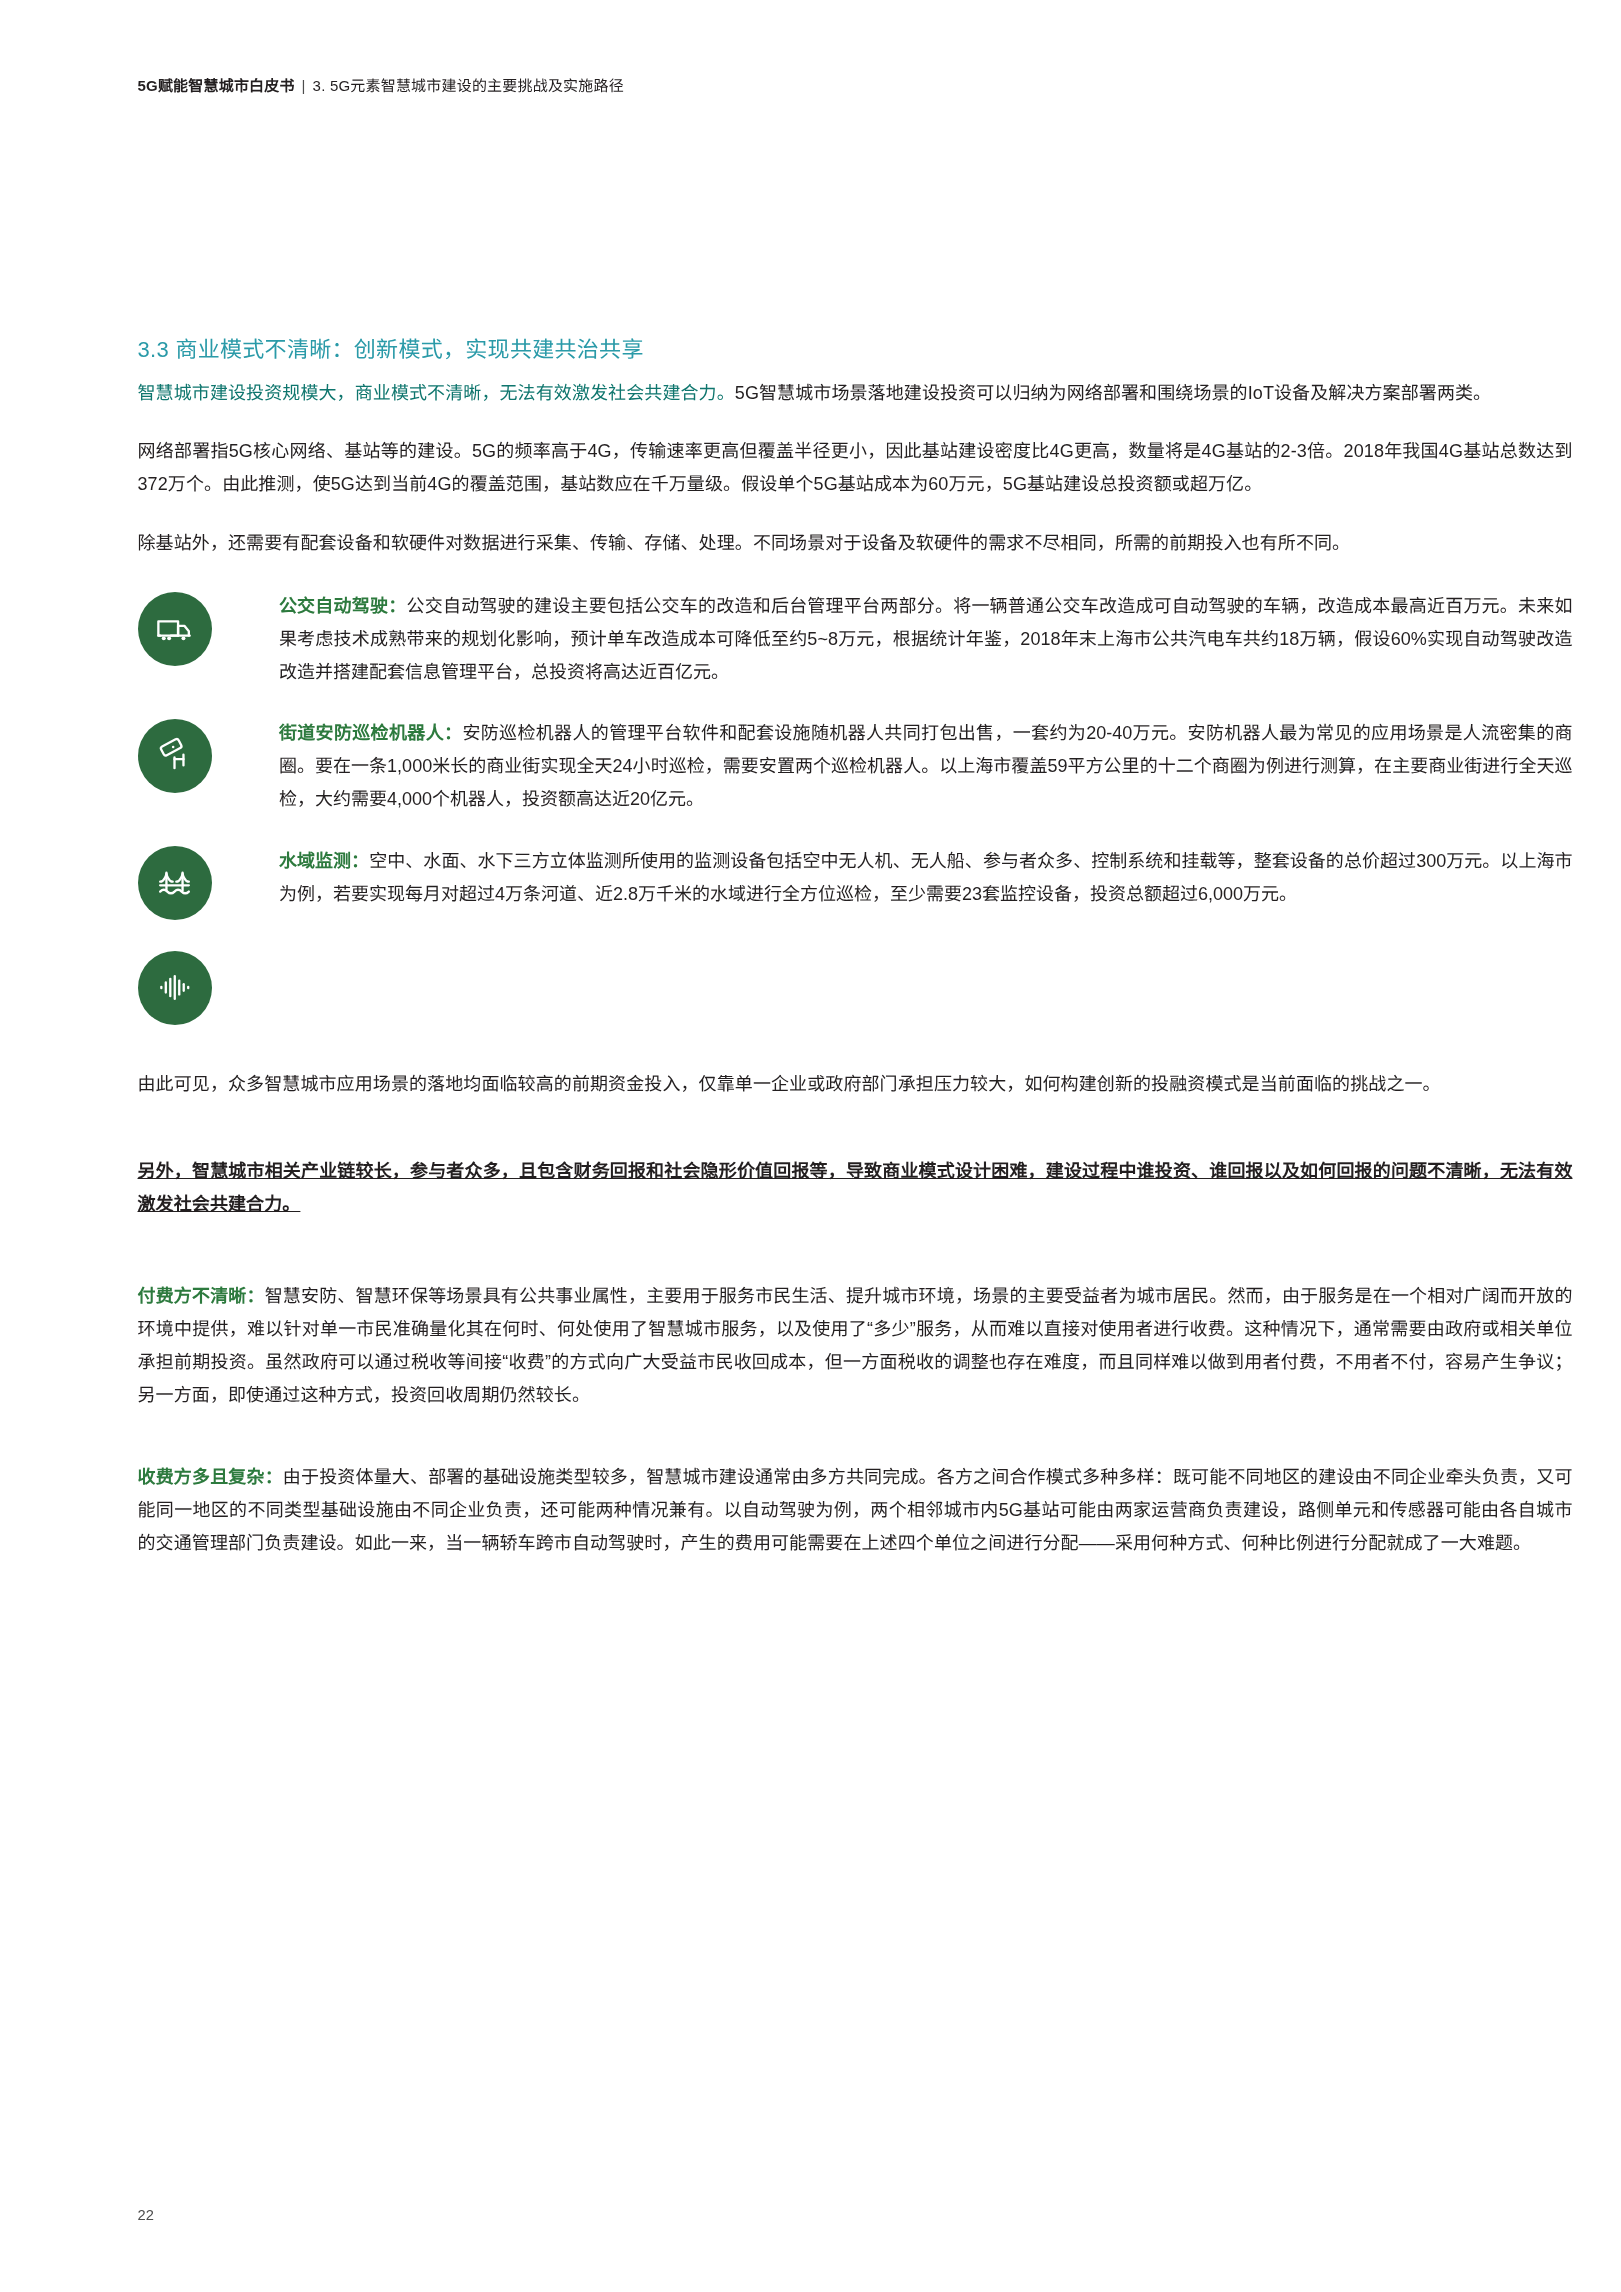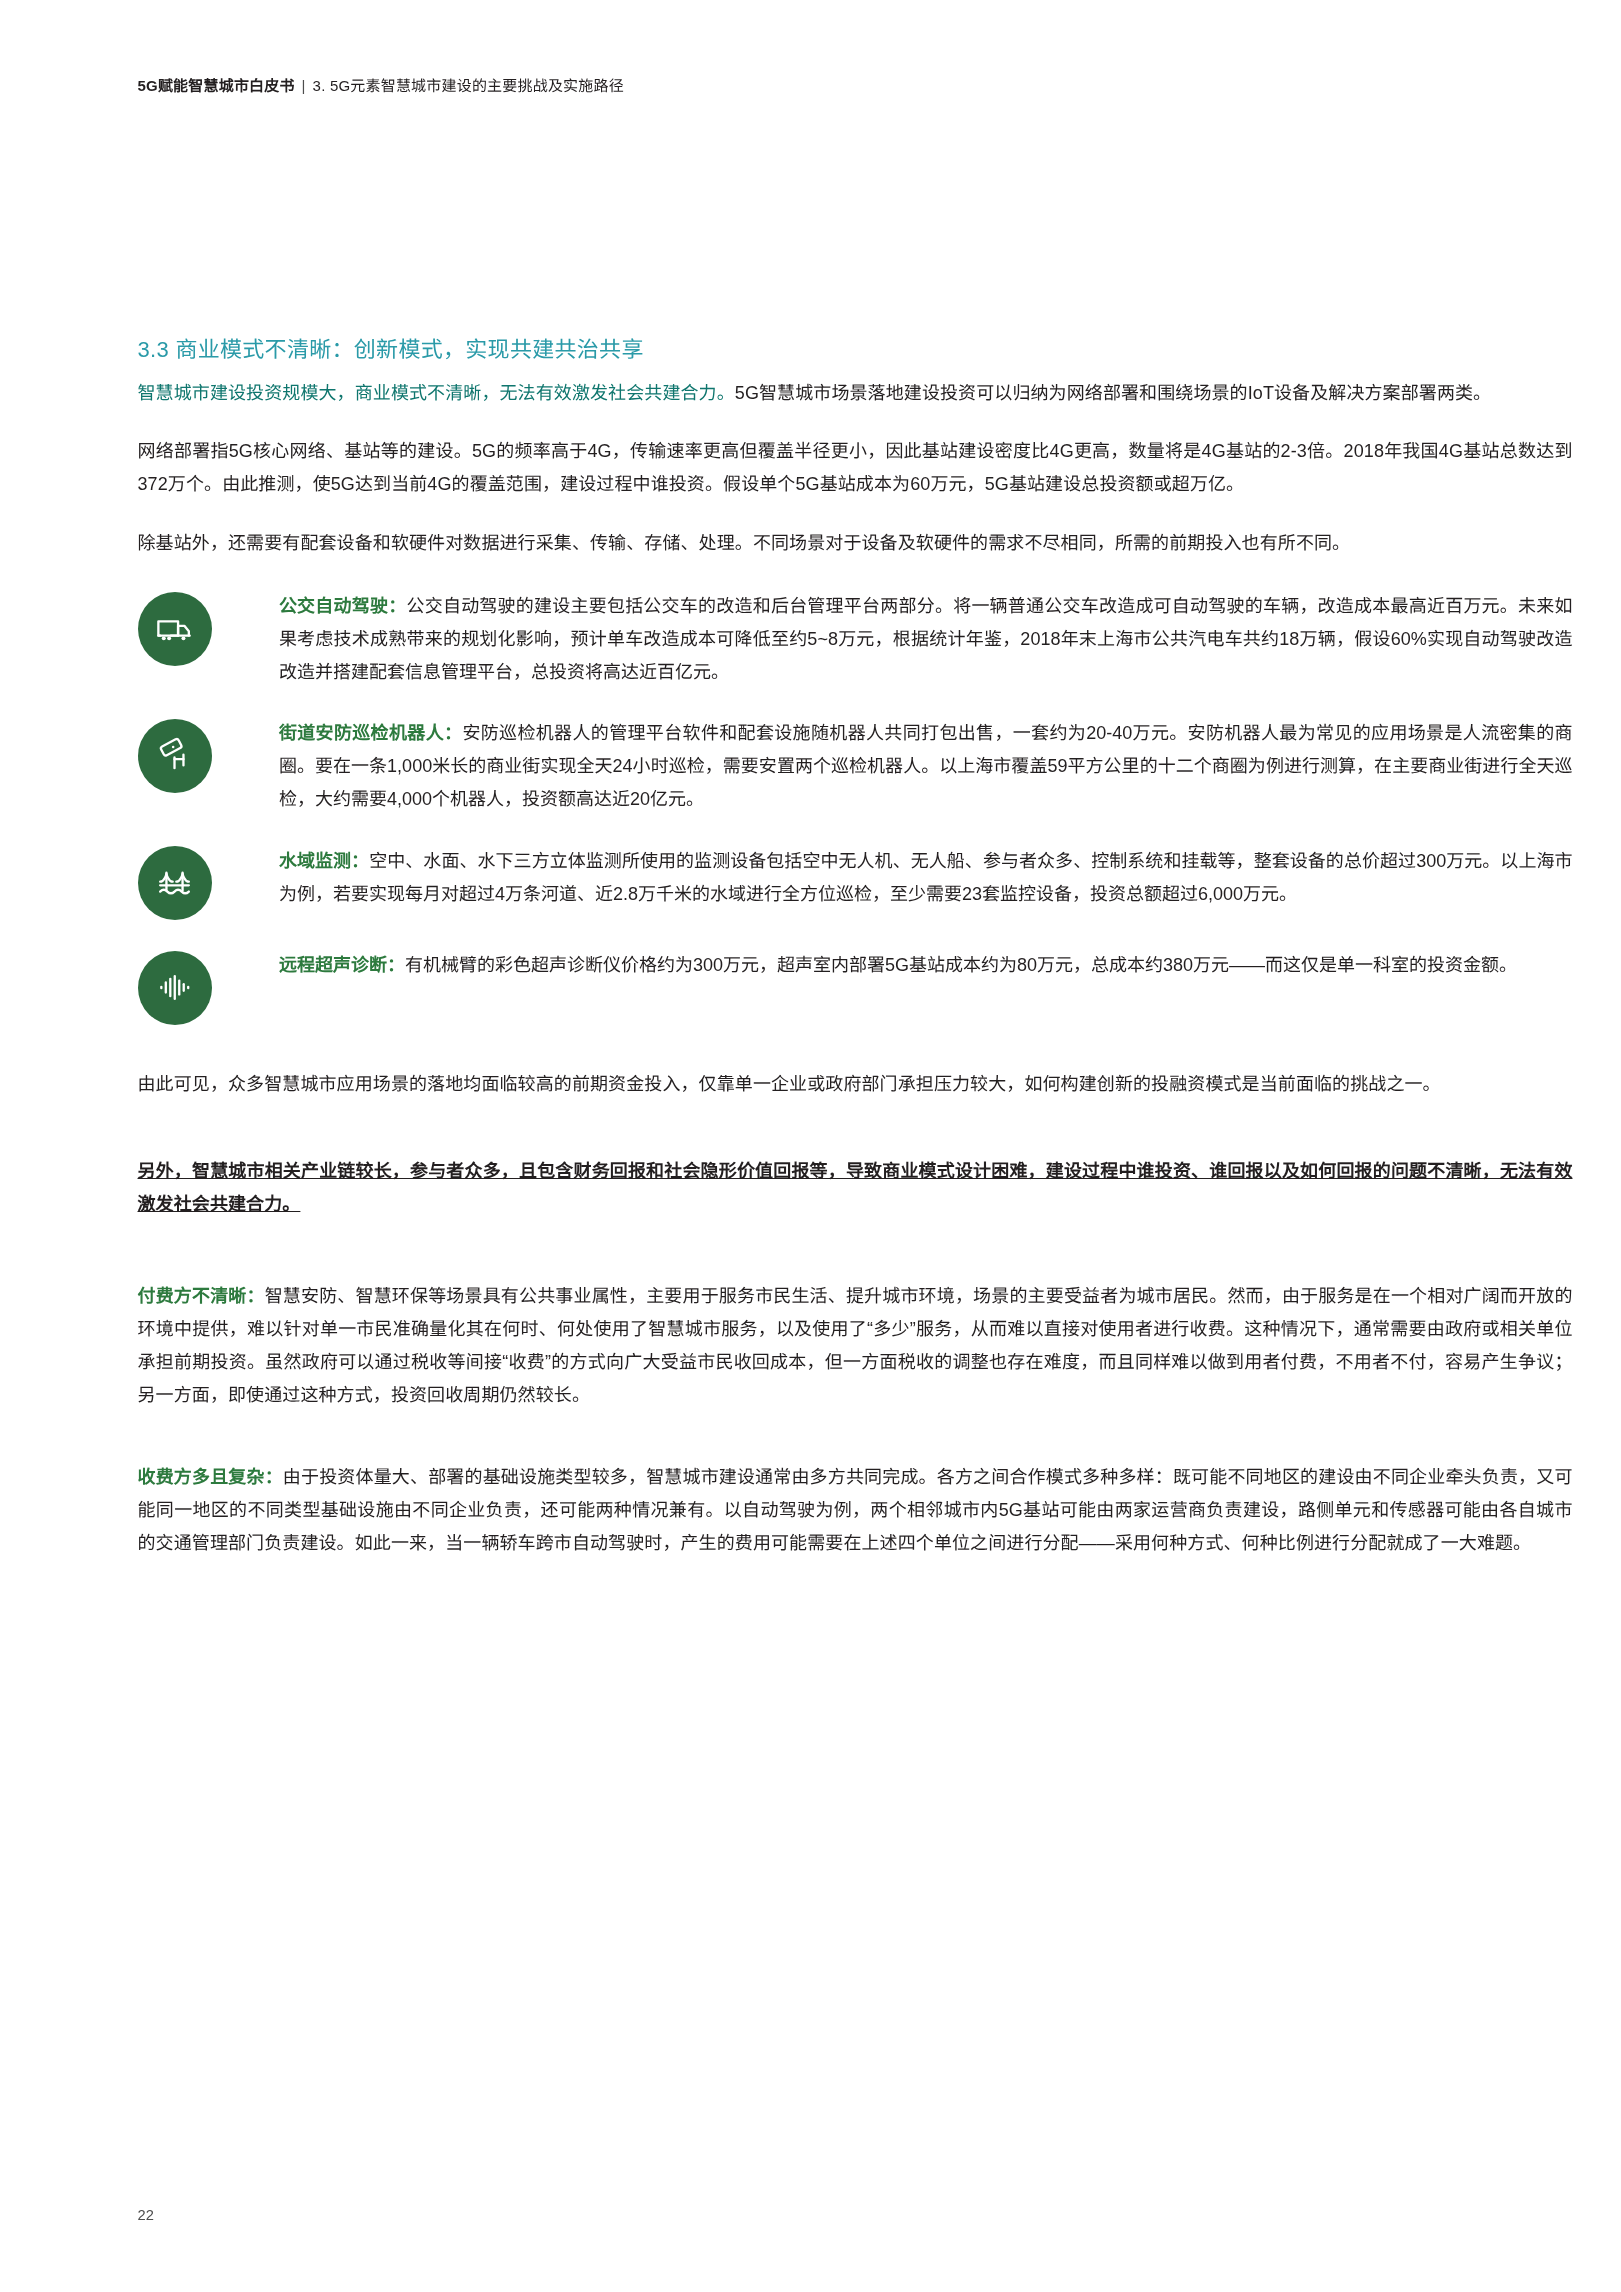--- a/index.html
+++ b/index.html
@@ -151,21 +151,21 @@
   <div class="running-header">
     <span class="rh-title">5G赋能智慧城市白皮书</span><span class="rh-sep">|</span><span class="rh-section">3. 5G元素智慧城市建设的主要挑战及实施路径</span>
   </div>
 
   <div class="content">
 
     <h2 class="section-heading">3.3 商业模式不清晰：创新模式，实现共建共治共享</h2>
 
     <p class="body-text"><span class="lead-bold">智慧城市建设投资规模大，商业模式不清晰，无法有效激发社会共建合力。</span><span>5G智慧城市场景落地建设投资可以归纳为网络部署和围绕场景的IoT设备及解决方案部署两类。</span></p>
 
-    <p class="body-text">网络部署指5G核心网络、基站等的建设。5G的频率高于4G，传输速率更高但覆盖半径更小，因此基站建设密度比4G更高，数量将是4G基站的2-3倍。2018年我国4G基站总数达到372万个。由此推测，使5G达到当前4G的覆盖范围，建设过程中谁投资。假设单个5G基站成本为60万元，5G基站建设总投资额或超万亿。</p>
+    <p class="body-text">网络部署指5G核心网络、基站等的建设。5G的频率高于4G，传输速率更高但覆盖半径更小，因此基站建设密度比4G更高，数量将是4G基站的2-3倍。2018年我国4G基站总数达到372万个。由此推测，使5G达到当前4G的覆盖范围，基站数应在千万量级。假设单个5G基站成本为60万元，5G基站建设总投资额或超万亿。</p>
 
     <p class="body-text">除基站外，还需要有配套设备和软硬件对数据进行采集、传输、存储、处理。不同场景对于设备及软硬件的需求不尽相同，所需的前期投入也有所不同。</p>
 
     <div class="feature-list">
 
       <div class="feature-row">
         <div class="feature-icon">
           <svg width="43" height="43" viewBox="0 0 48 48" fill="none" stroke="#ffffff" stroke-width="2.6" stroke-linecap="round" stroke-linejoin="round" aria-hidden="true">
             <path d="M6 16h22v16H6z"></path>
             <path d="M28 21h7l5 6v5h-12z"></path>
@@ -208,21 +208,20 @@
           <svg width="43" height="43" viewBox="0 0 48 48" fill="#ffffff" stroke="none" aria-hidden="true">
             <rect x="8" y="22" width="2.6" height="4" rx="1.3"></rect>
             <rect x="13" y="17" width="2.6" height="14" rx="1.3"></rect>
             <rect x="18" y="13" width="2.6" height="22" rx="1.3"></rect>
             <rect x="23" y="10" width="2.6" height="28" rx="1.3"></rect>
             <rect x="28" y="15" width="2.6" height="18" rx="1.3"></rect>
             <rect x="33" y="19" width="2.6" height="10" rx="1.3"></rect>
             <rect x="38" y="22" width="2.6" height="4" rx="1.3"></rect>
           </svg>
         </div>
-        <div class="feature-body"><span class="feature-title">远程超声诊断</span><span class="feature-title">：</span><span>有机械臂的彩色超声诊断仪价格约为300万元，超声室内部署5G基站成本约为80万元，总成本约380万元——而这仅是单一科室的投资金额。</span></div>
       </div>
 
     </div>
 
     <div class="spacer-24"></div>
 
     <p class="body-text">由此可见，众多智慧城市应用场景的落地均面临较高的前期资金投入，仅靠单一企业或政府部门承担压力较大，如何构建创新的投融资模式是当前面临的挑战之一。</p>
 
     <div class="spacer-30"></div>
 

